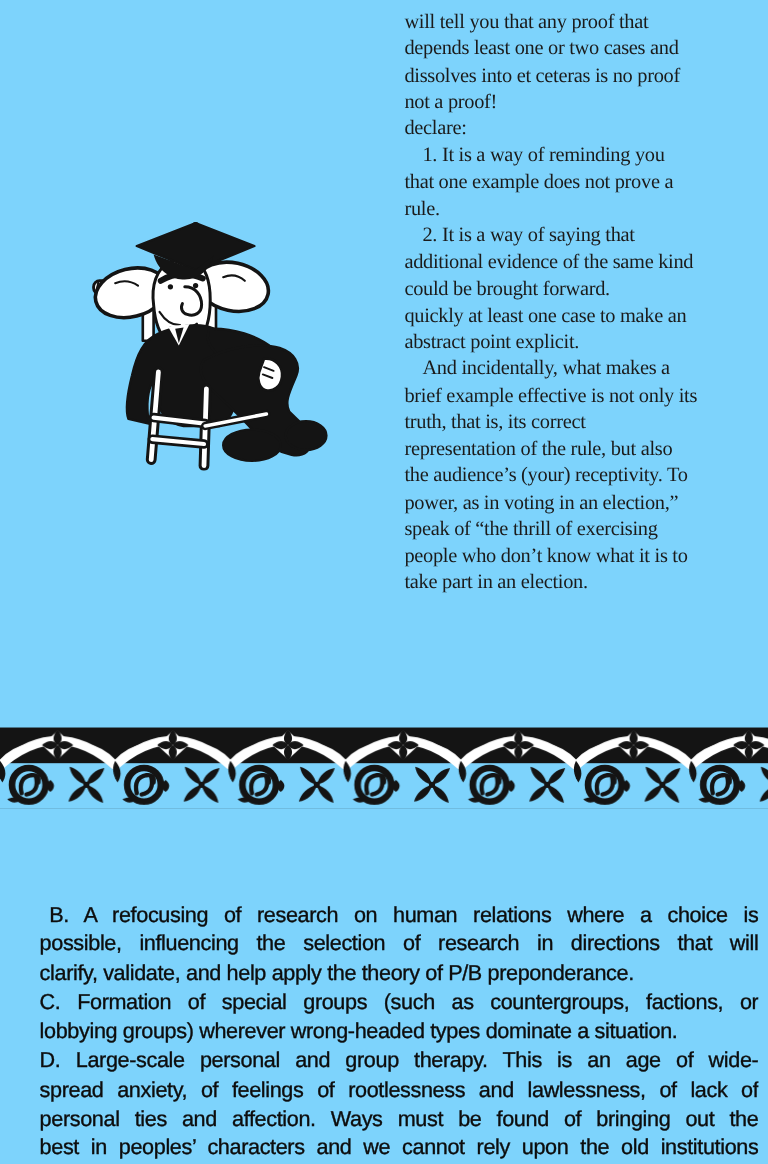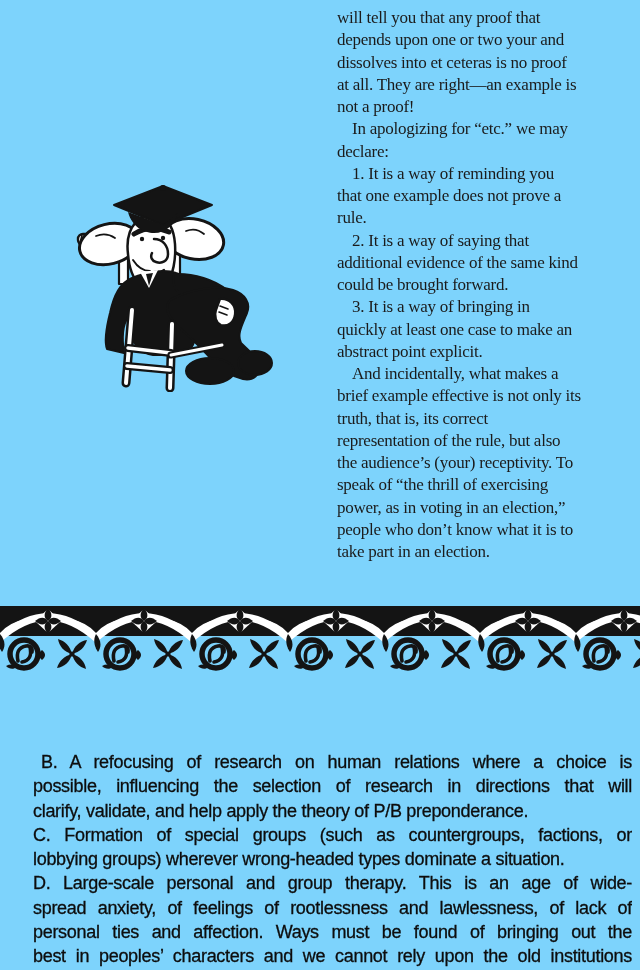--- a/index.html
+++ b/index.html
@@ -112,42 +112,39 @@
         <path d="M150,124 L158,127 M149,130 L157,133" stroke-width="1.6"></path>
 
         <ellipse cx="140" cy="189" rx="24" ry="13" fill="#141414" stroke-width="2"></ellipse>
         <ellipse cx="185" cy="181" rx="17" ry="12" fill="#141414" stroke-width="2"></ellipse>
       </g>
     </svg>
   </div>
 
   <div class="rc" id="right-col">
       <div class="line">will tell you that any proof that</div>
-      <div class="line">depends upon one or two your and</div>
+      <div class="line">depends least one or two cases and</div>
       <div class="line">dissolves into et ceteras is no proof</div>
-      <div class="line">at all. They are right—an example is</div>
       <div class="line">not a proof!</div>
-      <div class="line ind">In apologizing for “etc.” we may</div>
       <div class="line">declare:</div>
       <div class="line ind">1.&nbsp;It is a way of reminding you</div>
       <div class="line">that one example does not prove a</div>
       <div class="line">rule.</div>
       <div class="line ind">2.&nbsp;It is a way of saying that</div>
       <div class="line">additional evidence of the same kind</div>
       <div class="line">could be brought forward.</div>
-      <div class="line ind">3.&nbsp;It is a way of bringing in</div>
       <div class="line">quickly at least one case to make an</div>
       <div class="line">abstract point explicit.</div>
       <div class="line ind">And incidentally, what makes a</div>
       <div class="line">brief example effective is not only its</div>
       <div class="line">truth, that is, its correct</div>
       <div class="line">representation of the rule, but also</div>
       <div class="line">the audience’s (your) receptivity. To</div>
+      <div class="line">power, as in voting in an election,”</div>
       <div class="line">speak of “the thrill of exercising</div>
-      <div class="line">power, as in voting in an election,”</div>
       <div class="line">people who don’t know what it is to</div>
       <div class="line">take part in an election.</div>
     </div>
 
   <div class="ornament">
     <svg viewBox="0 0 640 68" xmlns="http://www.w3.org/2000/svg">
       <defs>
         <g id="petal4" fill="#141414">
           <path d="M0,-13 C4.5,-8 4.5,-3 0,0 C-4.5,-3 -4.5,-8 0,-13 Z"></path>
           <path d="M13,0 C8,4.5 3,4.5 0,0 C3,-4.5 8,-4.5 13,0 Z"></path>

